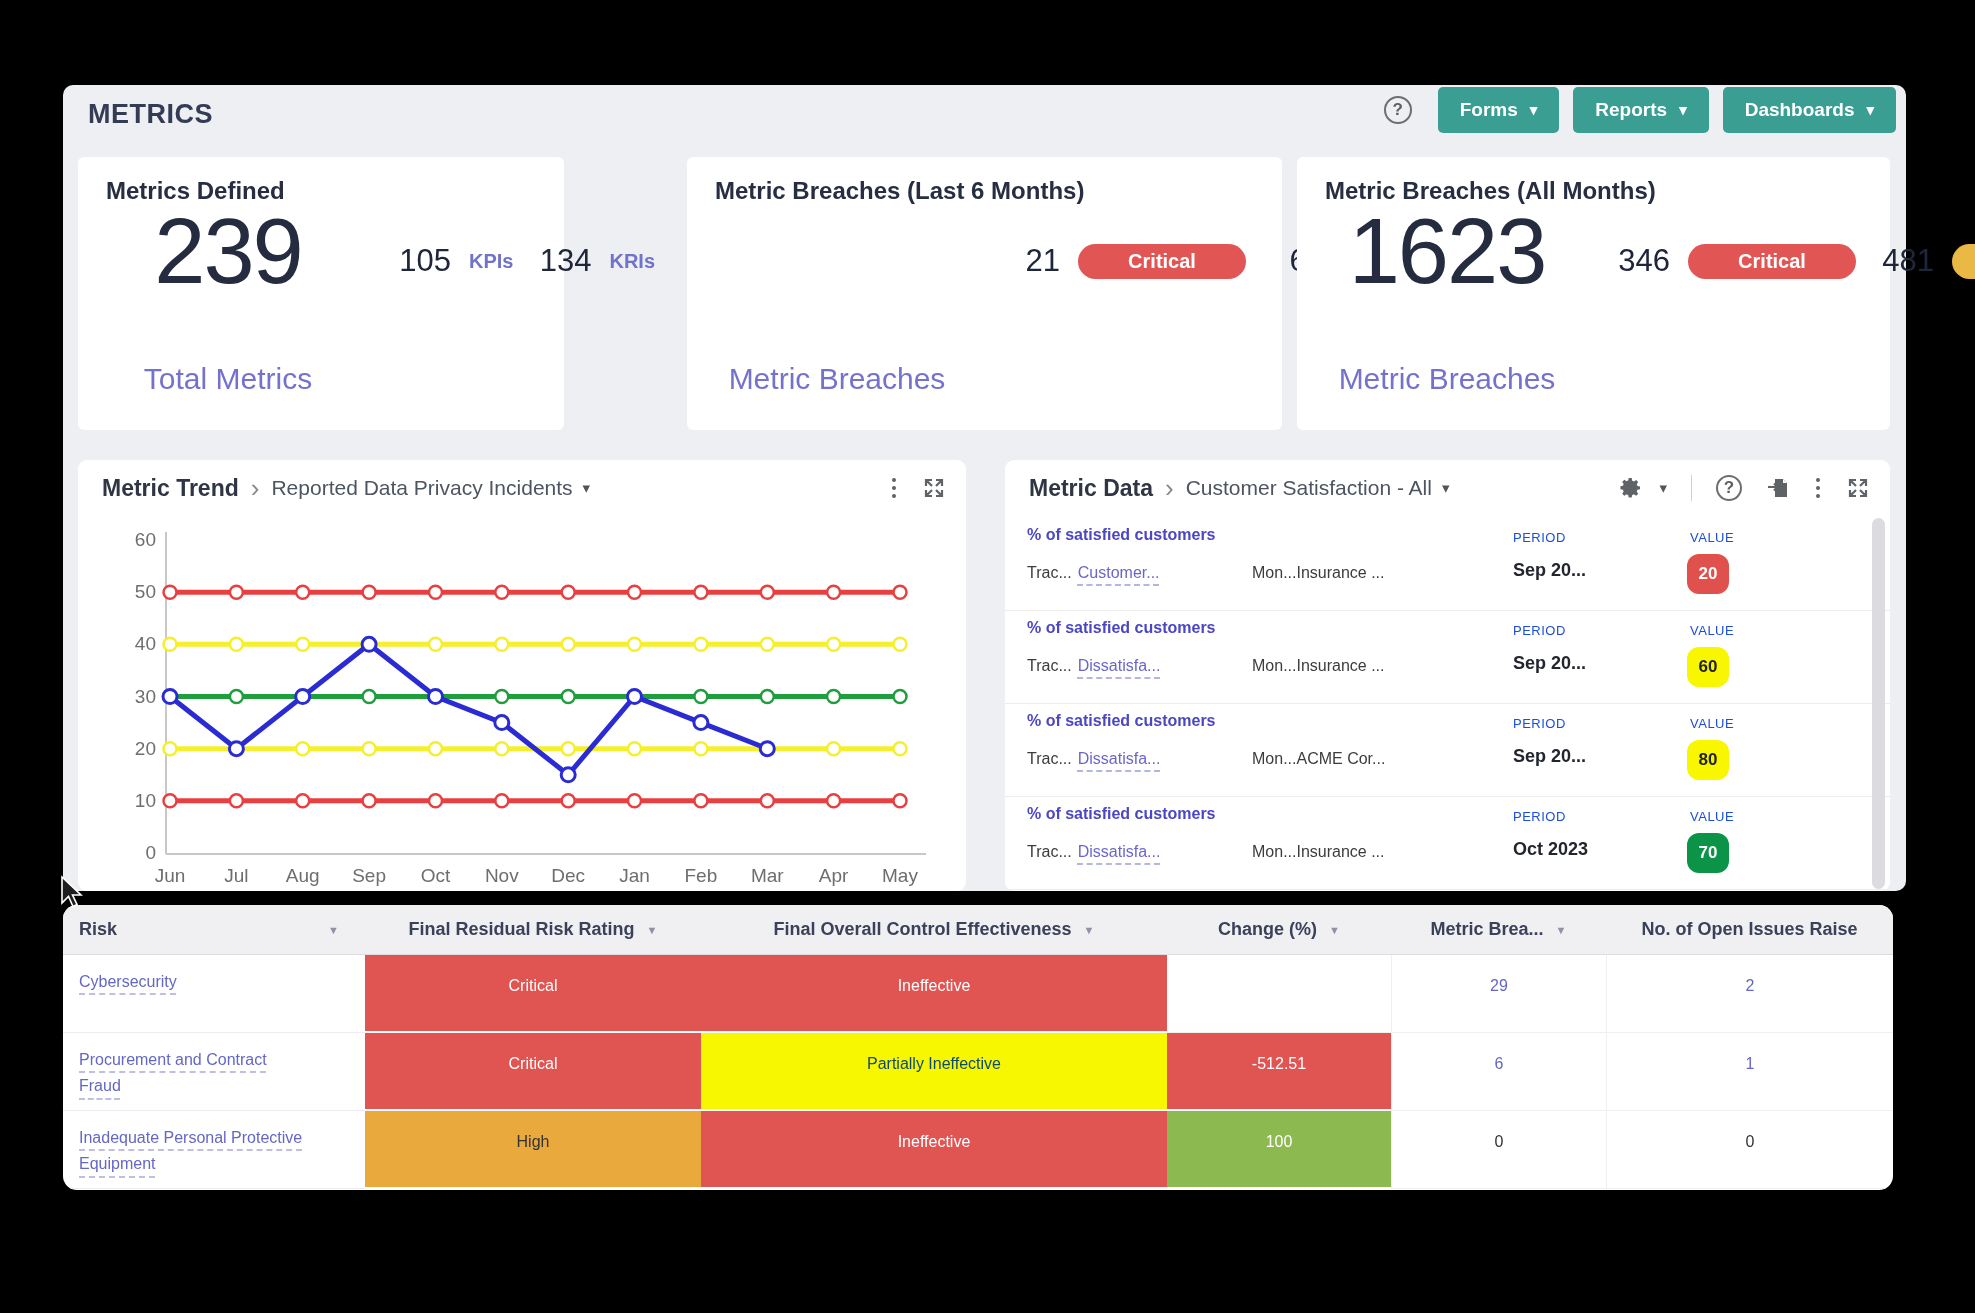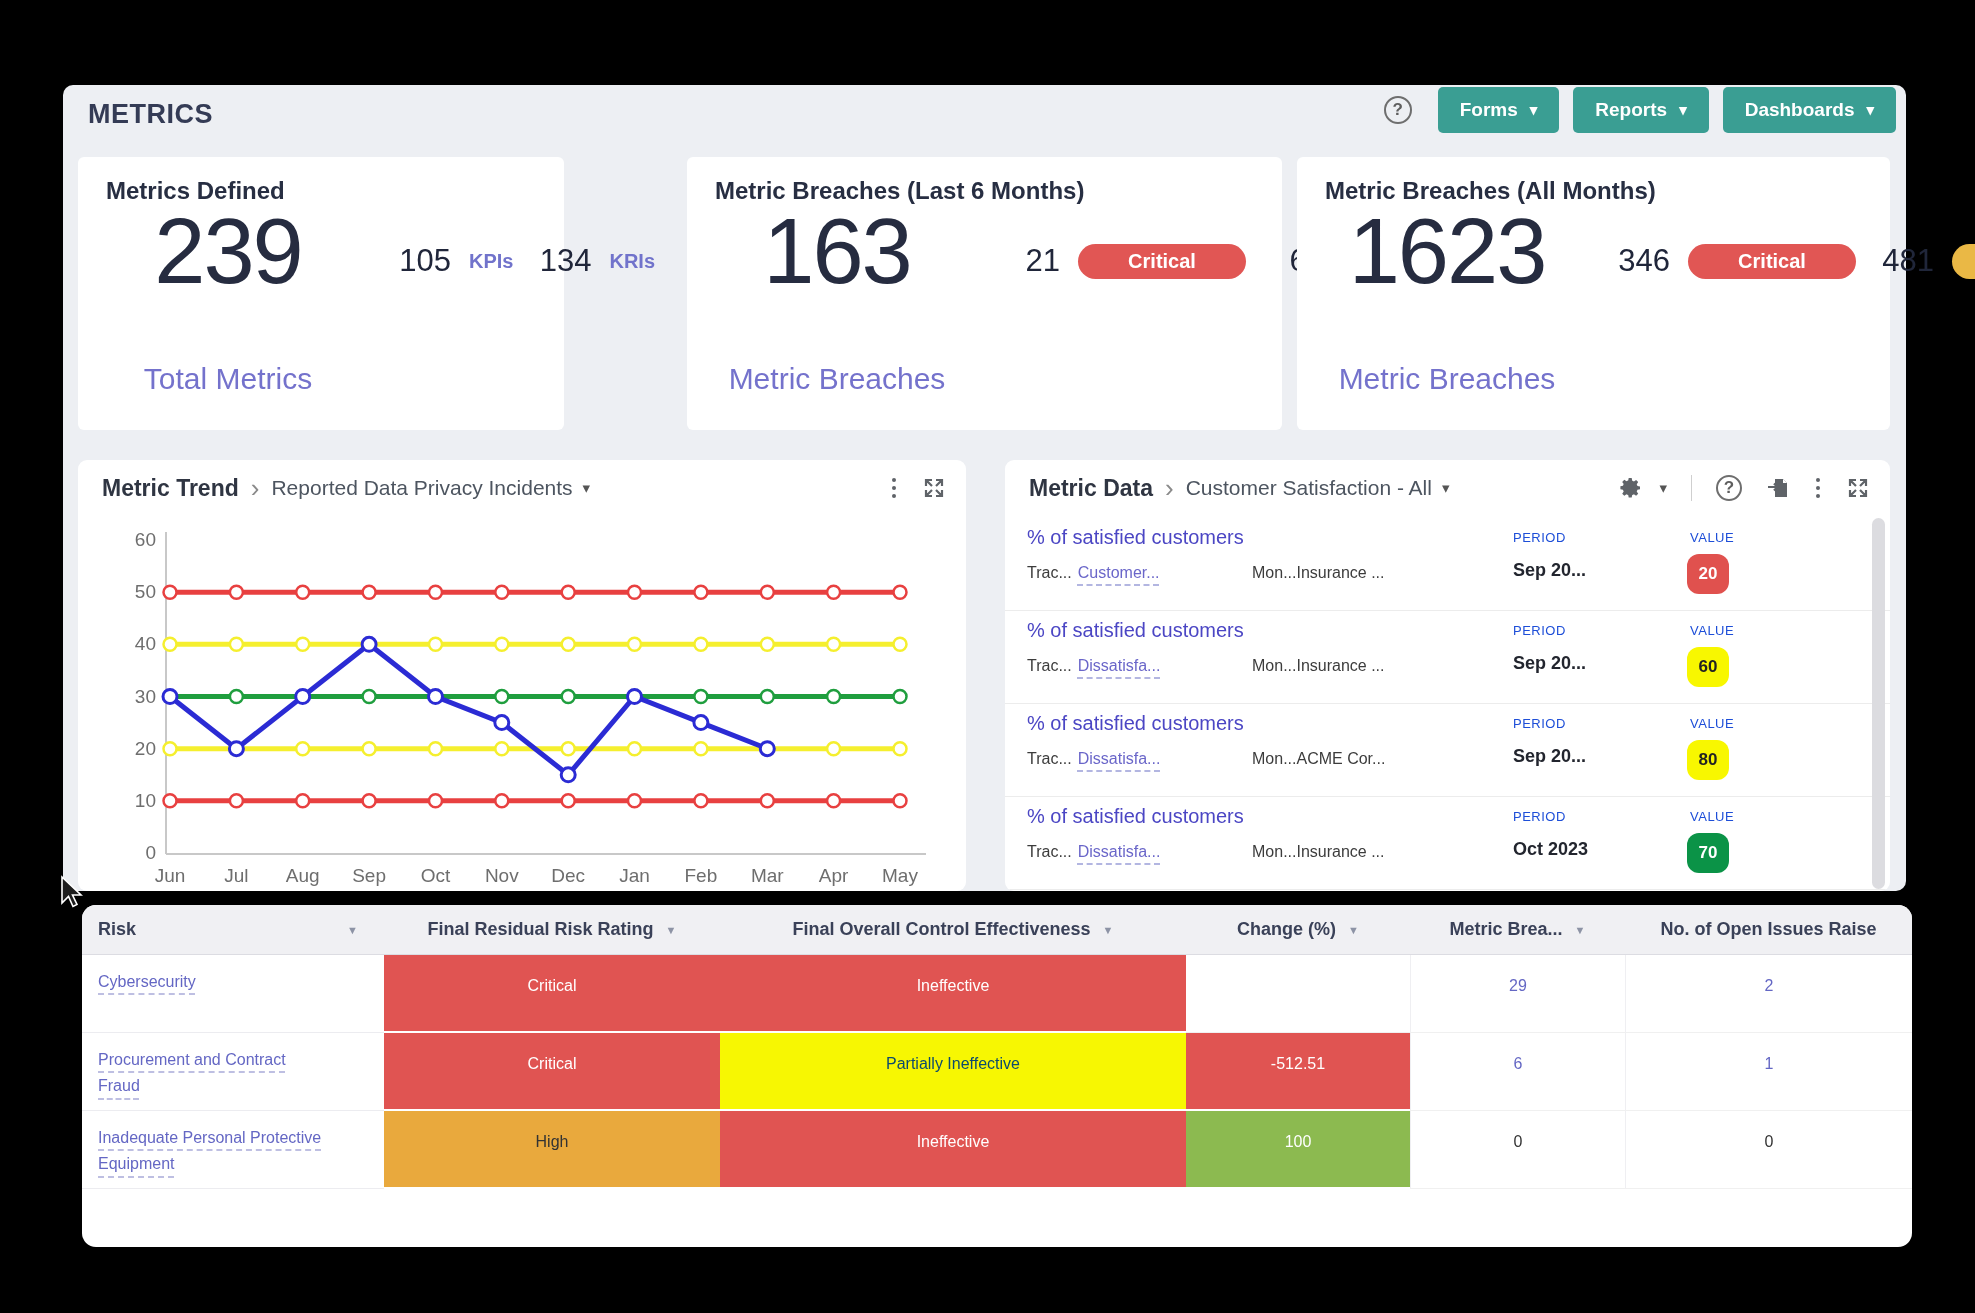--- a/index.html
+++ b/index.html
@@ -53,40 +53,40 @@
   .icon-svg { display:block; }
   .icon-divider { width:1px; height:26px; background:#cfcfcf; }
   .gear-wrap { display:flex; align-items:center; gap:6px; }
 
   .tick { fill:#6e6e6e; font-size:19px; }
   svg { font-family:"Liberation Sans", sans-serif; }
 
   
   .md-rows { position:absolute; left:0; top:58px; width:100%; }
   .md-row { position:relative; height:93px; border-bottom:1px solid #ececec; }
-  .md-title { position:absolute; left:22px; top:8px; font-size:20px; font-weight:normal; color:#4b46c4; }
+  .md-title { position:absolute; left:22px; top:8px; font-size:16px; font-weight:bold; color:#4b46c4; }
   .md-sub { position:absolute; left:22px; top:46px; font-size:16px; color:#3c3c3c; }
   .md-link { color:#6a66c9; text-decoration:underline dashed #9b9ed8; text-underline-offset:7px;
     margin-left:6px; cursor:pointer; }
   .md-detail { position:absolute; left:225px; top:0; white-space:nowrap; color:#3c3c3c; }
   .md-col-label { position:absolute; top:12px; font-size:13px; color:#1d4ed8; letter-spacing:.5px; }
   .md-period-label { left:508px; }
   .md-value-label { left:685px; }
   .md-period { position:absolute; left:508px; top:42px; font-size:18px; font-weight:bold; color:#22252e; }
   .badge { position:absolute; left:682px; top:36px; min-width:42px; height:40px; padding:0 8px;
     border-radius:12px; display:flex; align-items:center; justify-content:center;
     font-size:17px; font-weight:bold; }
   .badge-red { background:#e0514e; color:#fff; }
   .badge-yellow { background:#f8f700; color:#222; }
   .badge-green { background:#0b9347; color:#fff; }
   .md-scrollbar { position:absolute; right:5px; top:58px; width:13px; height:371px;
     background:#dcdce0; border-radius:7px; }
 
   
-  .risk-table { position:absolute; left:82px; top:905px; width:1830px; height:342px;
+  .risk-table { position:absolute; left:63px; top:905px; width:1830px; height:285px;
     background:#fff; border-radius:14px; overflow:hidden; }
   .rt-grid { display:grid; grid-template-columns:302px 336px 466px 224px 215px 287px; }
   .rt-head { background:#f0f0f3; height:50px; border-bottom:1px solid #dcdce2; }
   .rt-head-cell { display:flex; align-items:center; justify-content:center; gap:12px;
     font-size:18px; font-weight:bold; color:#3a4158; white-space:nowrap; overflow:hidden; }
   .rt-head-cell:first-child { justify-content:space-between; padding:0 26px 0 16px; }
   .rt-sort-caret { font-size:11px; color:#8d93a5; }
   .rt-row { height:78px; }
   .rt-cell { position:relative; font-size:16px; text-align:center; padding-top:22px;
     border-bottom:1px solid #f0f0f0; }
@@ -143,23 +143,20 @@
           </div>
           <div class="stat-row">
             <span class="stat-value">134</span>
             <span class="stat-label">KRIs</span>
           </div>
         </div>
       </div>
 
       <div class="card" style="left: 624px; width: 595px;">
         <div class="card-title">Metric Breaches (Last 6 Months)</div>
-        <div class="big-block">
-          <div class="big-number">163</div>
-        </div>
         <div class="big-label">Metric Breaches</div>
         <div class="stats-block">
           <div class="stat-row">
             <span class="stat-value">21</span>
             <span class="stat-label stat-red">Critical</span>
           </div>
           <div class="stat-row">
             <span class="stat-value">60</span>
             <span class="stat-label stat-yellow">Non Critical</span>
           </div>

